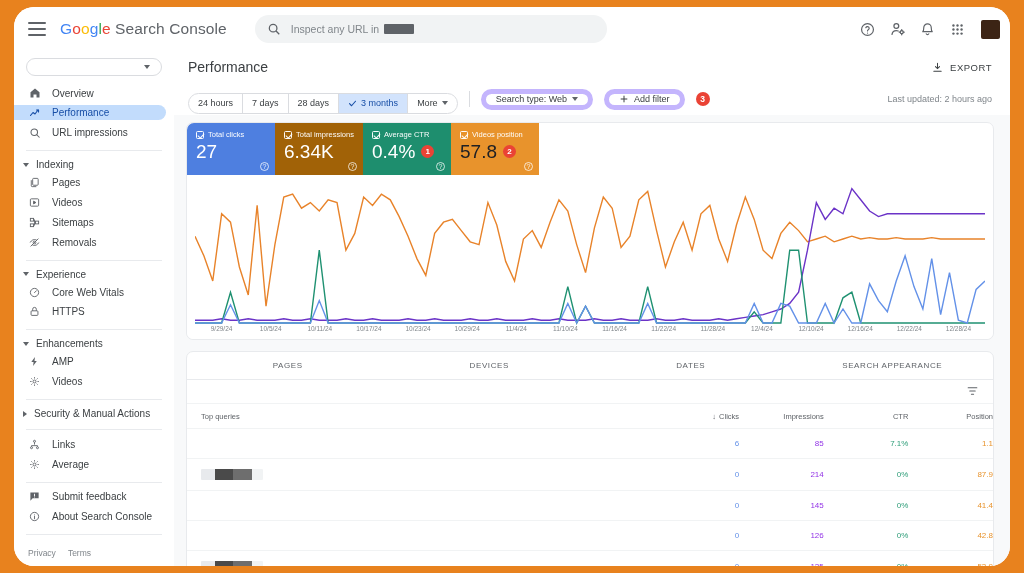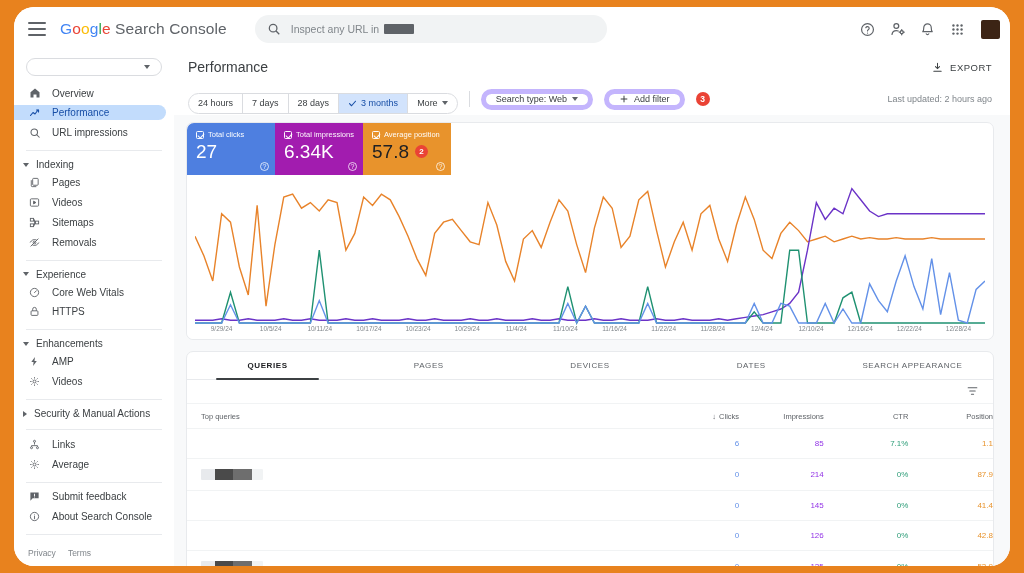--- a/index.html
+++ b/index.html
@@ -481,34 +481,45 @@
             <div class="metric" style="background:#4e7fe0;">
               <div class="mlabel">
                   <span class="chk"></span>
                 <span>Total clicks</span>
                 </div>
               <div class="mval">
                   <span>27</span>
                 </div>
               <div class="qmark">?</div>
             </div>
-            <div class="metric" style="background:#a21caf;">
+            <div class="metric" style="background:#a16207;">
               <div class="mlabel">
                   <span class="chk"></span>
                 <span>Total impressions</span>
                 </div>
               <div class="mval">
                   <span>6.34K</span>
+                </div>
+              <div class="qmark">?</div>
+            </div>
+            <div class="metric" style="background:#1e8e6e;">
+              <div class="mlabel">
+                  <span class="chk"></span>
+                <span>Average CTR</span>
+                </div>
+              <div class="mval">
+                  <span>0.4%</span>
+                <span class="mbadge">1</span>
                 </div>
               <div class="qmark">?</div>
             </div>
             <div class="metric dark" style="background:#e8932c;">
               <div class="mlabel">
                   <span class="chk"></span>
-                <span>Average position</span>
+                <span>Videos position</span>
                 </div>
               <div class="mval">
                   <span>57.8</span>
                 <span class="mbadge">2</span>
                 </div>
               <div class="qmark">?</div>
             </div>
           </div>
 
           <div class="chartbox">
@@ -534,21 +545,20 @@
                 <span>12/10/24</span>
                 <span>12/16/24</span>
                 <span>12/22/24</span>
                 <span>12/28/24</span>
               </div>
           </div>
         </div>
 
         <div class="tablecard">
           <div class="tabs" id="tabs">
-              <div class="tab on">QUERIES</div>
               <div class="tab">PAGES</div>
               <div class="tab">DEVICES</div>
               <div class="tab">DATES</div>
               <div class="tab">SEARCH APPEARANCE</div>
             </div>
           <div class="filterrow">
             <svg width="13" height="13" viewBox="0 0 24 24" fill="none" stroke="#5f6368" stroke-width="2" stroke-linecap="round">
               <path d="M4 5h16M7 11h10M10 17h4"></path>
             </svg>
           </div>

